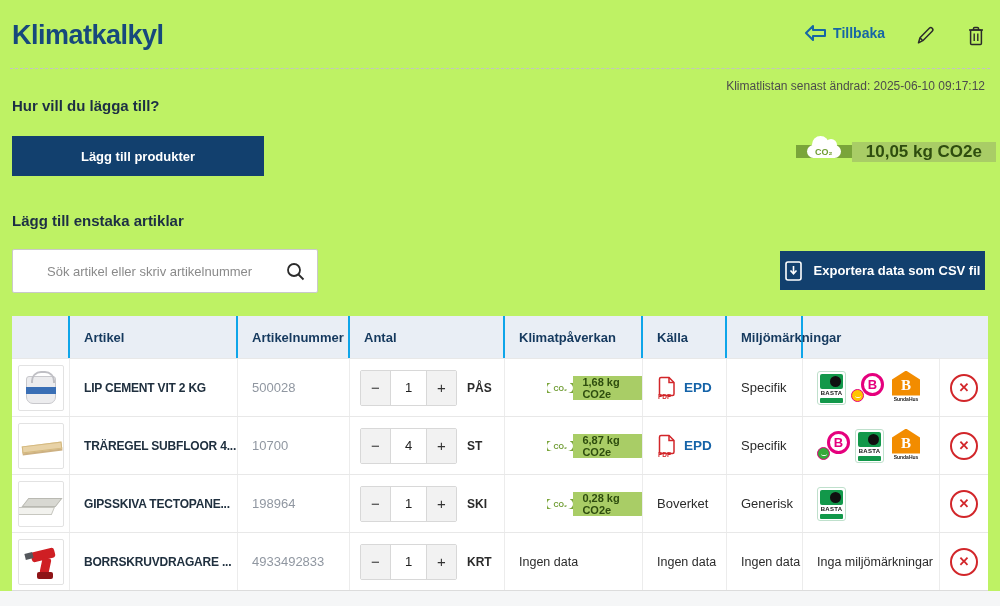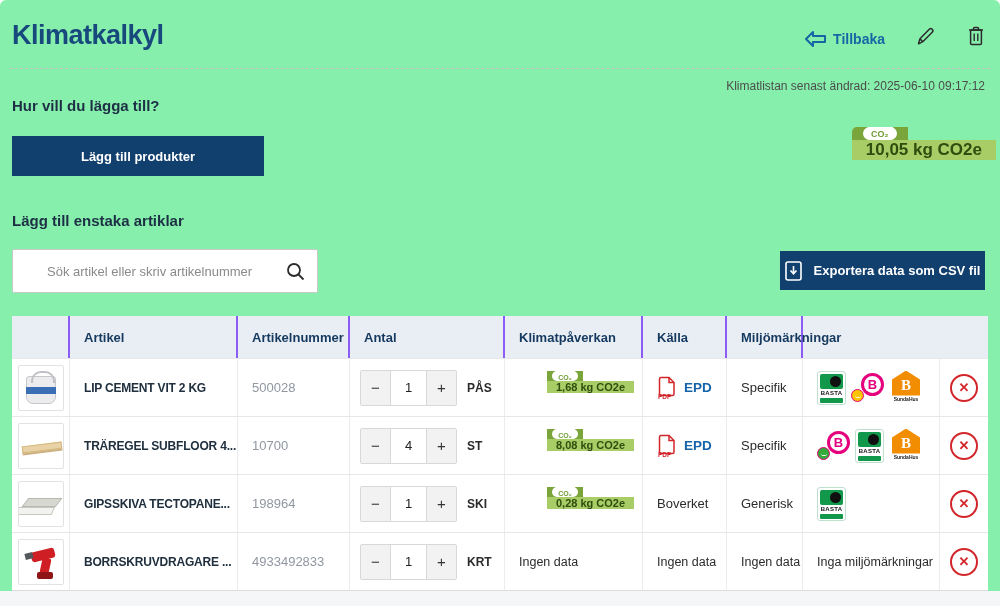--- a/index.html
+++ b/index.html
@@ -1,39 +1,39 @@
 <!DOCTYPE html>
 <html><head>
 <meta charset="utf-8">
 <style>
   * { margin:0; padding:0; box-sizing:border-box; }
   html,body { width:1000px; height:606px; background:#fff; font-family:"Liberation Sans", sans-serif; overflow:hidden; }
-  .page { position:relative; width:1000px; height:606px; background:#86efac;border-radius:6px; }
+  .page { position:relative; width:1000px; height:606px; background:#bef264; }
 
   
   .topbar { position:absolute; top:20px; left:12px; right:14px; display:flex; justify-content:space-between; align-items:center; }
   .page-title { font-size:27px; font-weight:bold; color:#17497c; letter-spacing:-0.5px; }
-  .top-actions { display:flex; align-items:flex-end; gap:30px; }
+  .top-actions { display:flex; align-items:flex-start; gap:30px; }
   .back-link { display:flex; align-items:center; gap:7px; color:#1666a5; font-weight:bold; font-size:14px; cursor:pointer; text-decoration:none; }
   .icon-btn { background:none; border:none; cursor:pointer; display:flex; align-items:center; }
 
   .dashed-divider { position:absolute; top:68px; left:10px; right:10px; border-top:1px dashed #c3c3c3; }
 
   .last-changed { position:absolute; top:79px; right:15px; font-size:12px; color:#4c4c4c; }
 
   
   .section-heading { position:absolute; left:12px; font-size:15px; font-weight:bold; color:#1d2f44; }
   .h-add { top:97px; }
   .h-articles { top:212px; }
 
   .btn-navy { background:#12406e; color:#fff; border:none; font-weight:bold; font-size:13px; cursor:pointer; font-family:"Liberation Sans",sans-serif; }
   .add-products-btn { position:absolute; top:136px; left:12px; width:252px; height:40px; }
 
   
-  .co2-chip { display:flex; align-items:flex-start; border-radius:5px; overflow:hidden;flex-direction:column; }
+  .co2-chip { display:flex; align-items:center; border-radius:5px; overflow:hidden; }
   .co2-chip .chip-dark { background:#7aa53a; display:flex; align-items:center; justify-content:center; }
   .co2-chip .chip-light { background:#a9cd66; display:flex; align-items:center; font-weight:bold; color:#2e4d0e; }
   .total-chip { position:absolute; top:127px; right:4px; height:49px; }
   .total-chip .chip-dark { width:56px; }
   .total-chip .chip-light { font-size:17px; padding:0 14px; }
   .row-chip { height:33px;padding-left:28px; }
   .row-chip .chip-dark { width:36px; }
   .row-chip .chip-light { font-size:11px; padding:0 9px; }
 
   .cloud { position:relative; width:26px; height:10px; background:#fff; border-radius:6px; }
@@ -50,21 +50,21 @@
   .search-box input { flex:1; border:none; outline:none; padding:0 14px; font-size:13px; color:#333; font-family:"Liberation Sans",sans-serif; background:transparent; }
   .search-box input::placeholder { color:#8a8a8a; }
   .search-icon-wrap { padding-right:12px; display:flex; align-items:center; }
 
   .export-btn { position:absolute; top:251px; right:15px; width:205px; height:39px; display:flex; align-items:center; justify-content:center; gap:12px; }
 
   
   .table { position:absolute; top:316px; left:12px; width:976px; border-bottom:1px solid #dcdcdc; }
   .tr { display:grid; grid-template-columns:58px 168px 112px 155px 138px 84px 76px 137px 48px; }
   .thead { background:#e9eef5; height:42px; }
-  .th { display:flex; align-items:center; padding-left:14px; font-size:13px; font-weight:bold; color:#15395e; border-right:2px solid #8b5cf6; }
+  .th { display:flex; align-items:center; padding-left:14px; font-size:13px; font-weight:bold; color:#15395e; border-right:2px solid #0ea5e9; }
   .th:last-child { border-right:none; }
   .tbody-row { height:58px; border-top:1px solid #e8e8e8; background:#fff; }
   .tbody-row:first-of-type { border-top:none; }
   .td { display:flex; align-items:center; padding-left:14px; font-size:13px; color:#2b2b2b; border-right:1px solid #ececec; overflow:hidden; }
   .td:last-child { border-right:none; }
   .td-img { justify-content:center; padding-left:0; }
   .td-del { justify-content:center; padding-left:0; }
   .td-antal { padding-left:10px; gap:10px; }
   .name { font-size:12px; font-weight:bold; color:#20303f; letter-spacing:-0.2px;text-align:center; }
   .artnum { color:#9097a1; }
@@ -271,21 +271,21 @@
         </div>
         <span class="unit">ST</span>
       </div>
       <div class="td">
         <div class="co2-chip row-chip">
           <div class="chip-dark">
               <div class="cloud">
                 <span>CO₂</span>
               </div>
             </div>
-          <div class="chip-light">8,08 kg CO2e</div>
+          <div class="chip-light">6,87 kg CO2e</div>
         </div>
       </div>
       <div class="td">
         <span class="epd">
           <svg width="19" height="23" viewBox="0 0 19 23">
             <path d="M4 1.5 H12 L17 6.5 V18 a1.5 1.5 0 0 1 -1.5 1.5 H4 A1.5 1.5 0 0 1 2.5 18 V3 A1.5 1.5 0 0 1 4 1.5 Z" fill="none" stroke="#d2262a" stroke-width="1.5"></path>
             <path d="M12 1.5 V6.5 H17" fill="none" stroke="#d2262a" stroke-width="1.5"></path>
             <text x="1" y="22.5" font-size="6.5" font-weight="bold" fill="#d2262a" font-family="Liberation Sans, sans-serif">PDF</text>
           </svg>
           <span class="epd-label">EPD</span>

